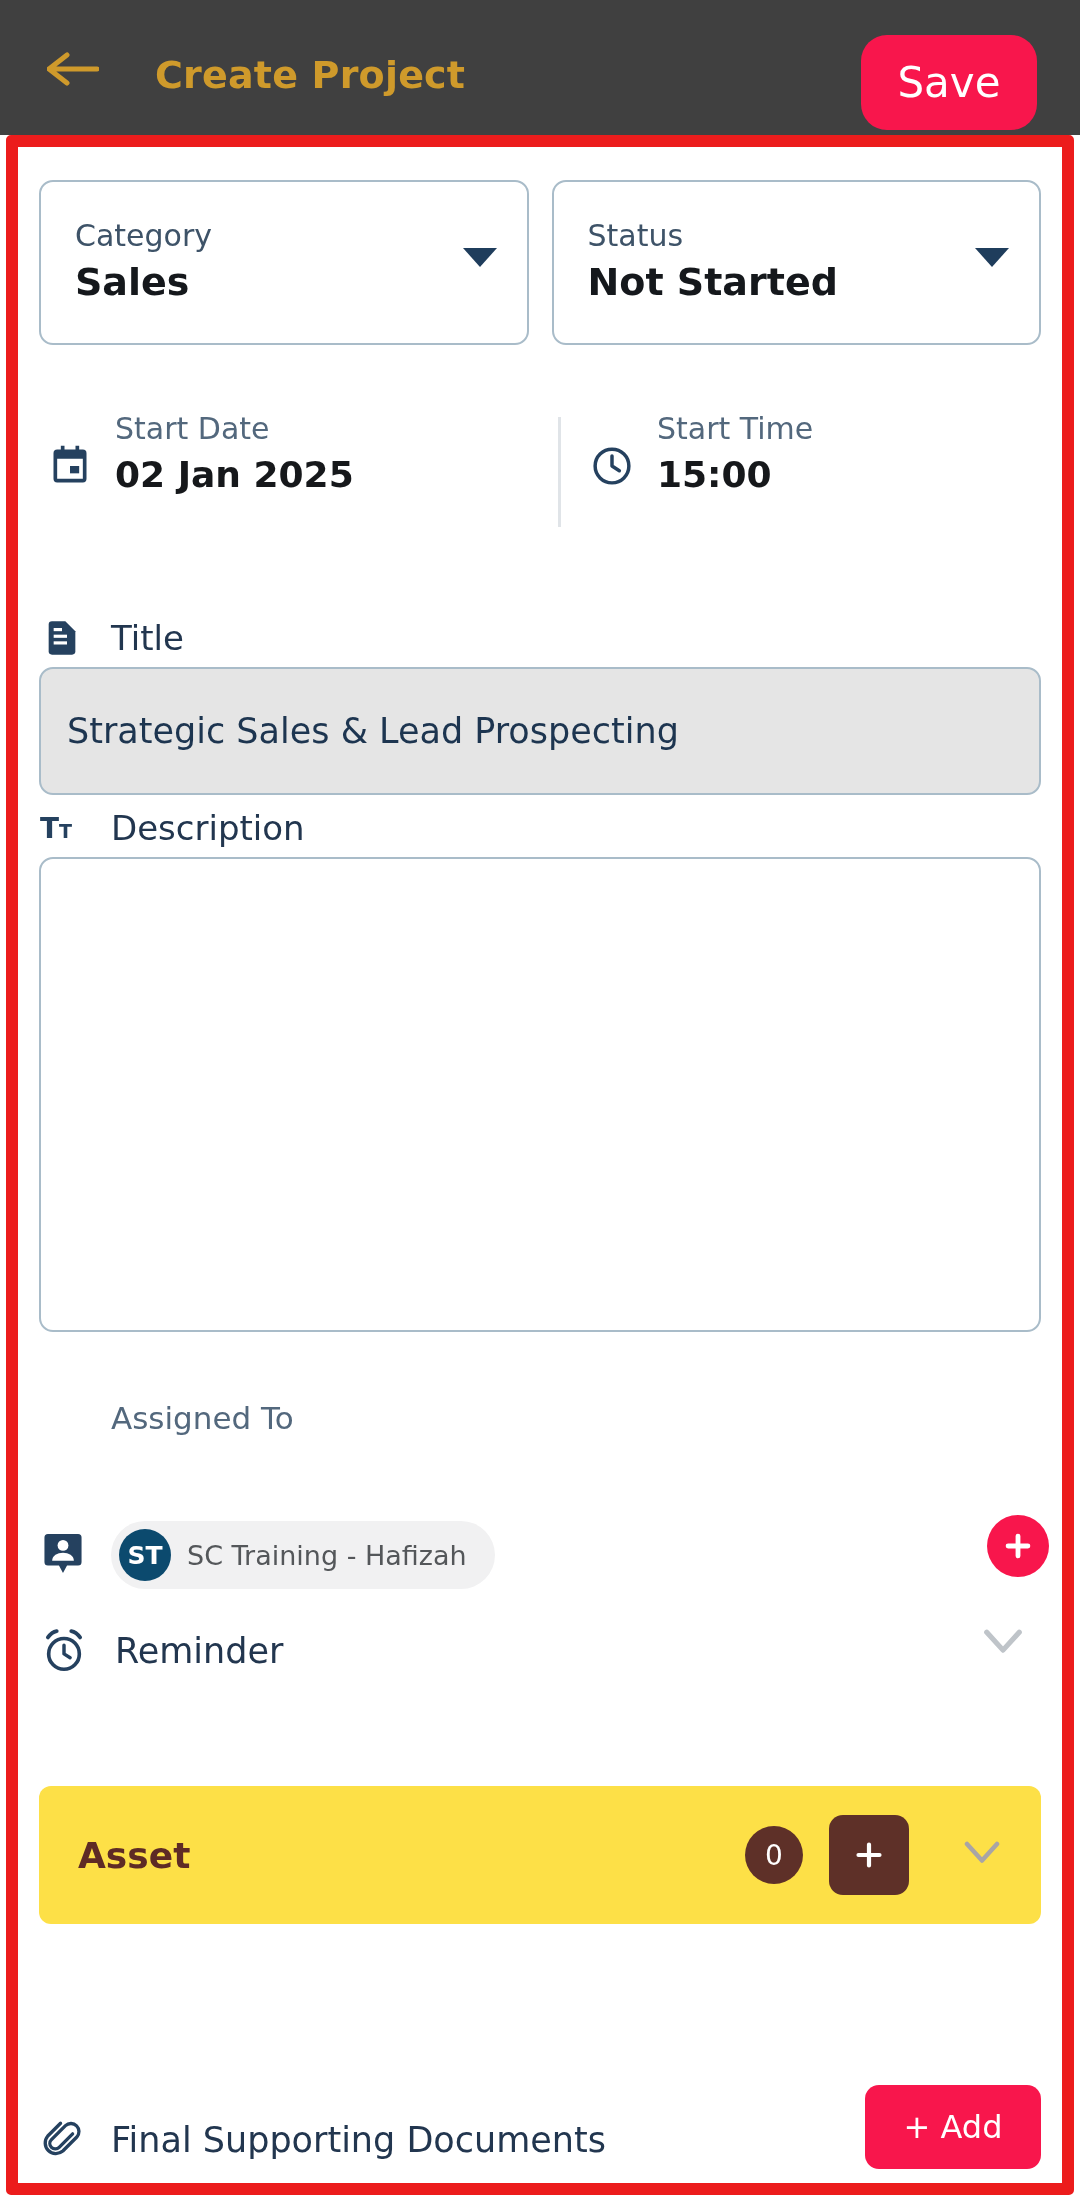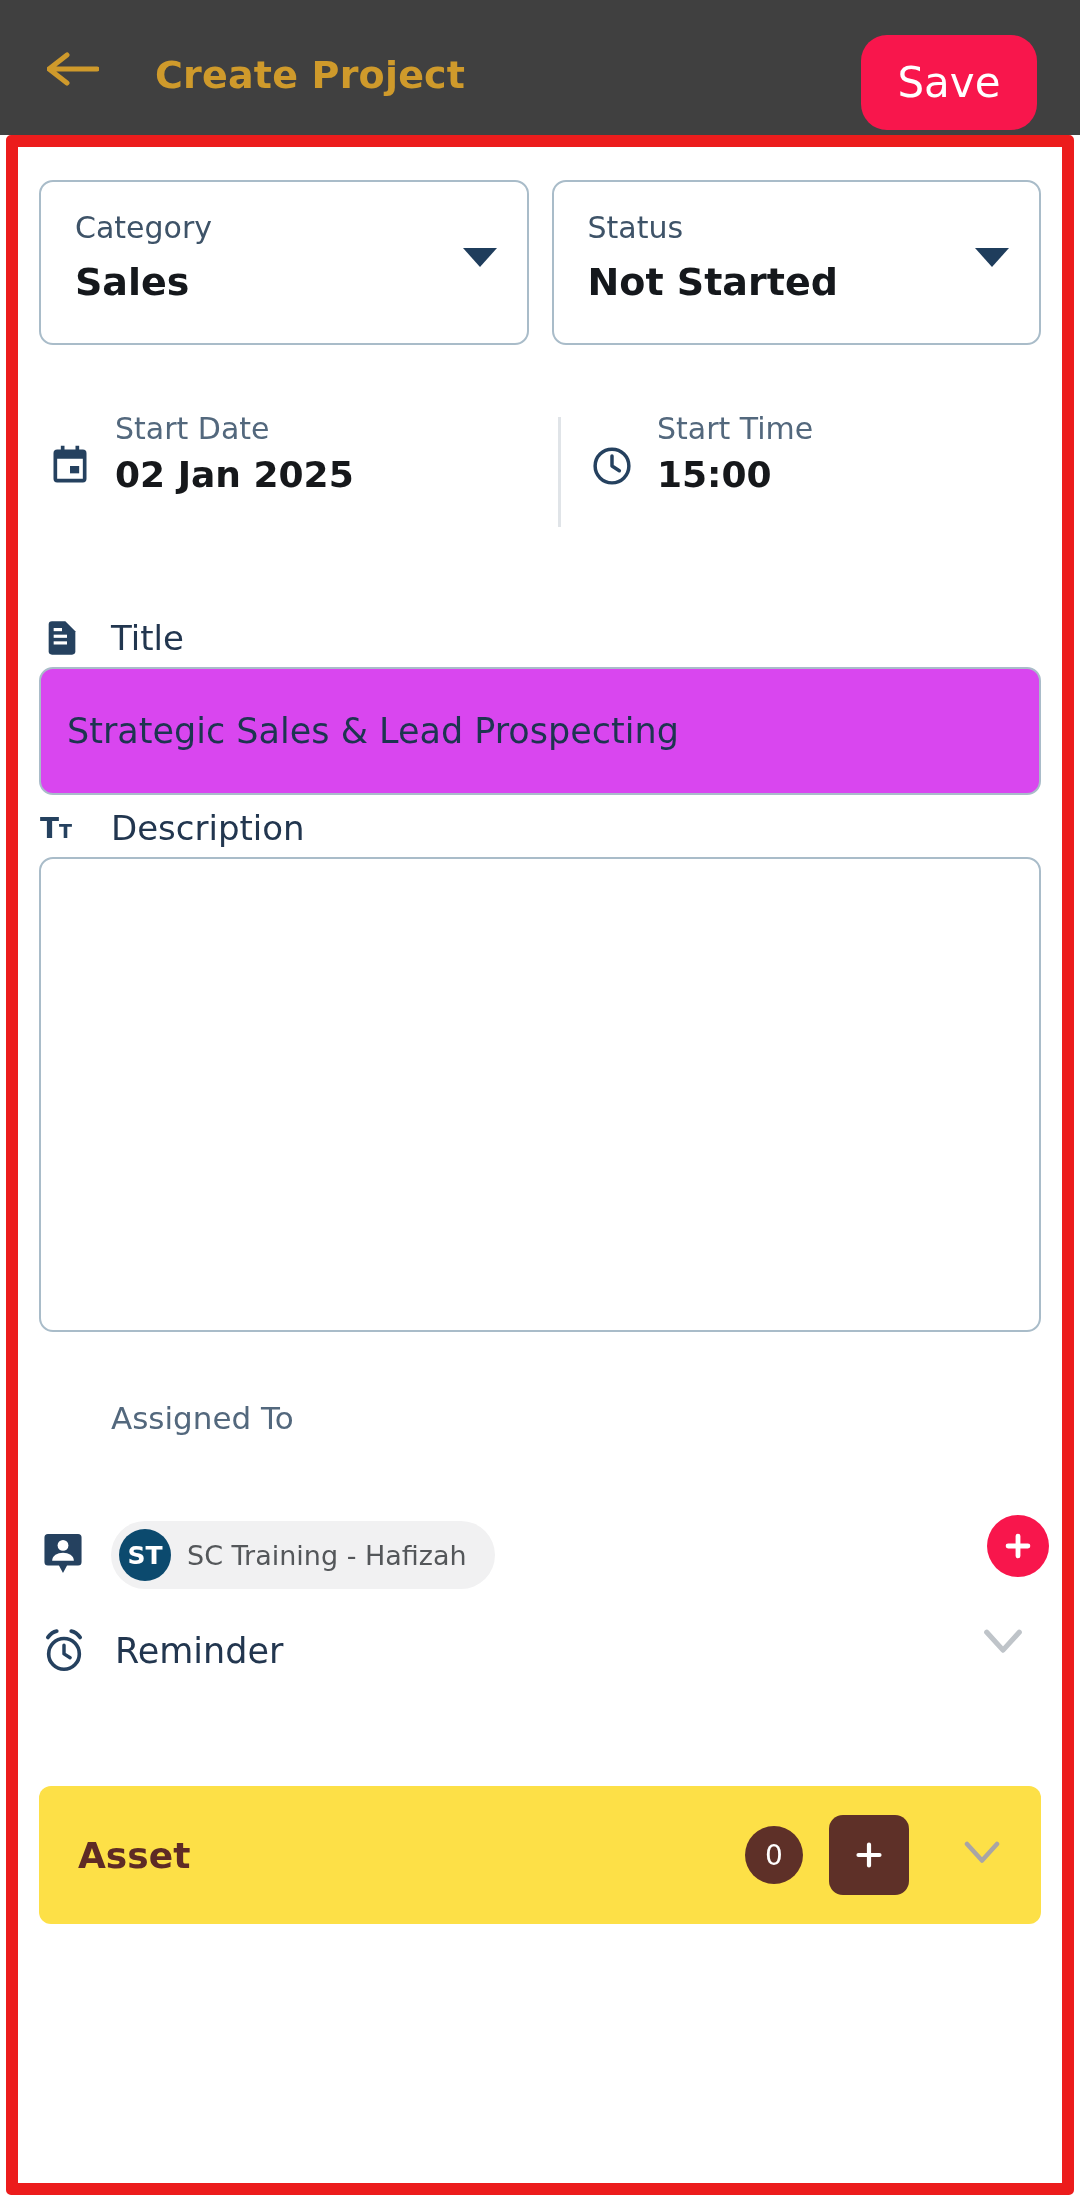--- a/index.html
+++ b/index.html
@@ -90,21 +90,21 @@
     position: relative;
     width: 490px;
     height: 165px;
     border: 2px solid #A9BCC9;
     border-radius: 14px;
     background: #ffffff;
     cursor: pointer;
   }
   .select-label {
     position: absolute;
-    left: 34px; top: 28px;
+    left: 34px; top: 36px;
     font-size: 30px;
     color: #3E5368;
   }
   .select-value {
     position: absolute;
     left: 34px; top: 78px;
     font-size: 38px;
     font-weight: bold;
     color: #15181C;
     white-space: nowrap;
@@ -172,21 +172,21 @@
     white-space: nowrap;
   }
 
   .title-head { left: 21px; top: 468px; }
   .title-input {
     position: absolute;
     left: 21px; top: 520px;
     width: 1002px; height: 128px;
     border: 2px solid #A9BCC9;
     border-radius: 14px;
-    background: #d946ef;
+    background: #e5e5e5;
     font-size: 35px;
     color: #1D3550;
     padding: 0 26px;
     font-family: "DejaVu Sans", "Liberation Sans", sans-serif;
     outline: none;
   }
 
   .desc-head { left: 21px; top: 658px; }
   .desc-input {
     position: absolute;
@@ -486,18 +486,27 @@
           <path d="M12 5v14M5 12h14" stroke="#ffffff" stroke-width="2.8" stroke-linecap="round"></path>
         </svg>
       </button>
       <div class="asset-chev">
         <svg width="38" height="24" viewBox="0 0 24 16">
           <path d="M2 2 L12 13 L22 2" stroke="#A9A5A5" stroke-width="3" fill="none" stroke-linecap="round" stroke-linejoin="round"></path>
         </svg>
       </div>
     </div>
 
+    <div class="docs-row">
+      <div class="docs-icon">
+        <svg width="42" height="42" viewBox="0 0 24 24">
+          <path d="M17.5 8.5 9.8 16.2a3.1 3.1 0 0 1-4.4-4.4l8-8a4.6 4.6 0 0 1 6.5 6.5l-8 8a6.1 6.1 0 0 1-8.6-8.6l7.3-7.3" fill="none" stroke="#25415F" stroke-width="1.9" stroke-linecap="round" stroke-linejoin="round"></path>
+        </svg>
+      </div>
+      <div class="docs-label">Final Supporting Documents</div>
+      <button class="docs-add-btn">+ Add</button>
+    </div>
 
   </div>
 
   <div class="red-frame"></div>
 
 </div>
 
 </body></html>

